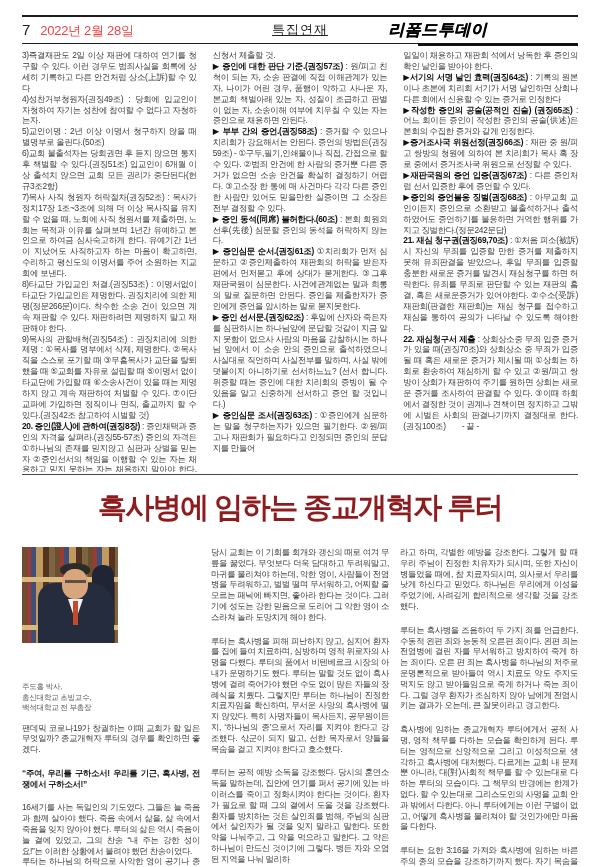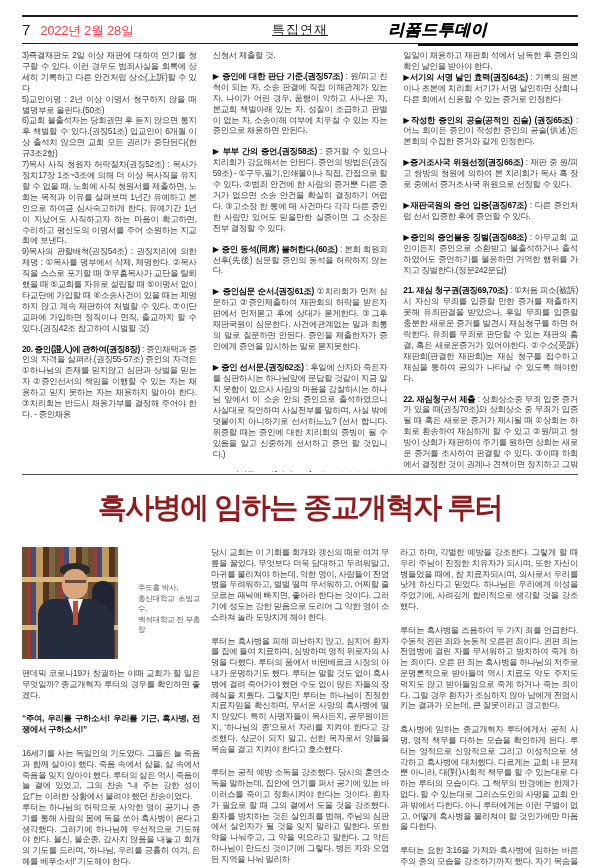--- a/index.html
+++ b/index.html
@@ -16,35 +16,35 @@
   .date { font-size:13px; color:#ef4444; letter-spacing:-0.3px; }
   .section-label { flex:1; text-align:center; font-size:13px; color:#222; letter-spacing:1px;text-decoration:underline; }
   .masthead { width:190px; text-align:left; font-weight:900; font-size:16px; color:#000;
     letter-spacing:0.5px; text-shadow:0.6px 0 0 #000; font-style:italic; }
 
   
   .top-section { display:flex; gap:16px; padding-top:6px; height:428px; overflow:hidden; }
   .top-section .col { flex:1; min-width:0; font-size:8.4px; line-height:10.9px; letter-spacing:-0.3px;
     text-align:justify; word-break:break-all; color:#3b3b3b; }
   .para { margin:0; }
-  .para.spaced { margin-top:10px; }
+  .para.spaced { }
   .para b { color:#111; }
   .para.boldp { font-weight:bold; color:#222; }
 
   .divider { border-top:1.5px solid #4a4a4a; margin-top:2px; }
 
   
   .headline { text-align:center; font-size:29px; font-weight:bold; color:var(--accent,#8e1b1e);
     letter-spacing:-1.5px; margin:13px 0 19px; }
   .feature { display:flex; gap:11px; height:335px; overflow:hidden; }
   .feature .col { flex:1; min-width:0; font-size:8.4px; line-height:10.8px; letter-spacing:-0.3px;
     text-align:justify; word-break:break-all; color:#3b3b3b; }
   .feature .para.spaced { margin-top:13px; }
 
-  .photo-row { display:flex; gap:20px; margin-bottom:9px; }
+  .photo-row { display:flex; gap:3px; margin-bottom:9px;flex-direction:column; }
   .photo { width:96px; height:112px; position:relative; overflow:hidden; flex:0 0 96px;
     background:repeating-linear-gradient(90deg,#6d4f30 0 5px,#9a3b36 5px 9px,#3f4f77 9px 14px,#c19a5f 14px 21px,#54331f 21px 27px,#7d6542 27px 33px); }
   .shelf1,.shelf2 { position:absolute; left:0; width:100%; height:5px; background:#d8b97f; }
   .shelf1 { top:30px; } .shelf2 { top:78px; }
   .suit { position:absolute; left:16px; bottom:0; width:76px; height:60px; background:#252c3e; border-radius:16px 24px 0 0; }
   .arm { position:absolute; left:70px; bottom:0; width:22px; height:78px; background:#1f2535; border-radius:10px 10px 0 0; }
   .head { position:absolute; left:40px; top:22px; width:26px; height:30px; background:#d8a57d; border-radius:46%; }
   .hair { position:absolute; left:38px; top:16px; width:30px; height:13px; background:#2b2b2b; border-radius:50% 50% 40% 40%; }
   .glasses { position:absolute; left:43px; top:33px; width:21px; height:3px; background:#333; opacity:0.75; }
   .shirt { position:absolute; left:46px; top:52px; width:15px; height:22px; background:#f3f3f3;
@@ -62,23 +62,25 @@
       <span class="pageno">7</span>
       <span class="date">2022년 2월 28일</span>
     </div>
     <div class="section-label">특집연재</div>
     <div class="masthead">리폼드투데이</div>
   </div>
 
   <div class="top-section">
     <div class="col">
         <p class="para">3)즉결재판도 2일 이상 재판에 대하여 연기를 청구할 수 있다. 이런 경우도 범죄사실을 회록에 상세히 기록하고 다른 안건처럼 상소(上訴)할 수 있다</p>
+        <p class="para">4)성찬거부청원자(권징49조) : 당회에 입교인이 자청하여 자기는 성찬에 참여할 수 없다고 자청하는자.</p>
         <p class="para">5)교인이명 : 2년 이상 이명서 청구하지 않을 때 별명부로 올린다.(50조)</p>
         <p class="para">6)교회 불출석자는 당회권면 후 듣지 않으면 통지 후 책벌할 수 있다.(권징51조) 입교인이 6개월 이상 출석치 않으면 교회 모든 권리가 중단된다(헌규3조2항)</p>
         <p class="para">7)목사 사직 청원자 허락절차(권징52조) : 목사가 정치17장 1조~3조에 의해 더 이상 목사직을 유지할 수 없을 때, 노회에 사직 청원서를 제출하면, 노회는 목적과 이유를 살펴보며 1년간 유예하고 본인으로 하여금 심사숙고하게 한다. 유예기간 1년이 지났어도 사직하고자 하는 마음이 확고하면, 수리하고 평신도의 이명서를 주어 소원하는 지교회에 보낸다.</p>
+        <p class="para">8)타교단 가입교인 처결.(권징53조) : 이명서없이 타교단 가입교인은 제명한다. 권징치리에 의한 제명(정문266문)이다. 착수한 소송 건이 있으면 계속 재판할 수 있다. 재판하려면 제명하지 말고 재판해야 한다.</p>
         <p class="para">9)목사의 관할배척(권징54조) : 권징치리에 의한 제명 : ①목사를 명부에서 삭제, 제명한다. ②목사직을 스스로 포기할 때 ③무흠목사가 교단을 탈퇴했을 때 ⑤교회를 자유로 설립할 때 ⑤이명서 없이 타교단에 가입할 때 ⑥소송사건이 있을 때는 제명하지 않고 계속 재판하여 처벌할 수 있다. ⑦이단교파에 가입하면 정직이나 면직, 출교까지 할 수 있다.(권징42조 참고하여 시벌할 것)</p>
         <p class="para spaced"><b>20. 증인(證人)에 관하여(권징8장)</b> : 증인채택과 증인의 자격을 살펴라.(권징55-57조) 증인의 자격은 ①하나님의 존재를 믿지않고 심판과 상벌을 믿는자 ②증인선서의 책임을 이행할 수 있는 자는 채용하고 믿지 못하는 자는 채용하지 말아야 한다. ③치리회는 반드시 채용가부를 결정해 주어야 한다. - 증인채용</p>
       </div>
     <div class="col">
         <p class="para">신청서 제출할 것.</p>
         <p class="para spaced"><b>▶ 증인에 대한 판단 기준.(권징57조)</b> : 원/피고 친척이 되는 자, 소송 판결에 직접 이해관계가 있는 자, 나이가 어린 경우, 품행이 악하고 사나운 자, 본교회 책벌아래 있는 자, 성질이 조급하고 판별이 없는 자, 소송이해 여부에 치우칠 수 있는 자는 증인으로 채용하면 안된다.</p>
         <p class="para spaced"><b>▶ 부부 간의 증언.(권징58조)</b> : 증거할 수 있으나 치리회가 강요해서는 안된다. 증언의 방법은(권징59조) - ①구두,필기,인쇄물이나 직접, 간접으로 할 수 있다. ②범죄 안건에 한 사람의 증거뿐 다른 증거가 없으면 소송 안건을 확실히 결정하기 어렵다. ③고소장 한 통에 매 사건마다 각각 다른 증인 한 사람만 있어도 믿을만한 실증이면 그 소장은 전부 결정할 수 있다.</p>
         <p class="para spaced"><b>▶ 증인 동석(同席) 불허한다.(60조)</b> : 본회 회원외 선후(先後) 심문할 증인의 동석을 허락하지 않는다.</p>
         <p class="para spaced"><b>▶ 증인심문 순서.(권징61조)</b> ①치리회가 먼저 심문하고 ②증인제출하여 재판회의 허락을 받은자 편에서 먼저묻고 후에 상대가 묻게한다. ③그후 재판국원이 심문한다. 사건에관계없는 말과 희롱의 말로 질문하면 안된다. 증인을 제출한자가 증인에게 증언을 암시하는 말로 묻지못한다.</p>
         <p class="para spaced"><b>▶ 증인 선서문.(권징62조)</b> : 후일에 산자와 죽은자를 심판하시는 하나님앞에 문답할 것같이 지금 알지 못함이 없으사 사람의 마음을 감찰하시는 하나님 앞에서 이 소송 안의 증인으로 출석하였으니 사실대로 직언하며 사실전부를 말하며, 사실 밖에 덧붙이지 아니하기로 선서하느뇨? (선서 합니다. 위증할 때는 증인에 대한 치리회의 증빙이 될 수 있음을 알고 신중하게 선서하고 증언 할 것입니다.)</p>

